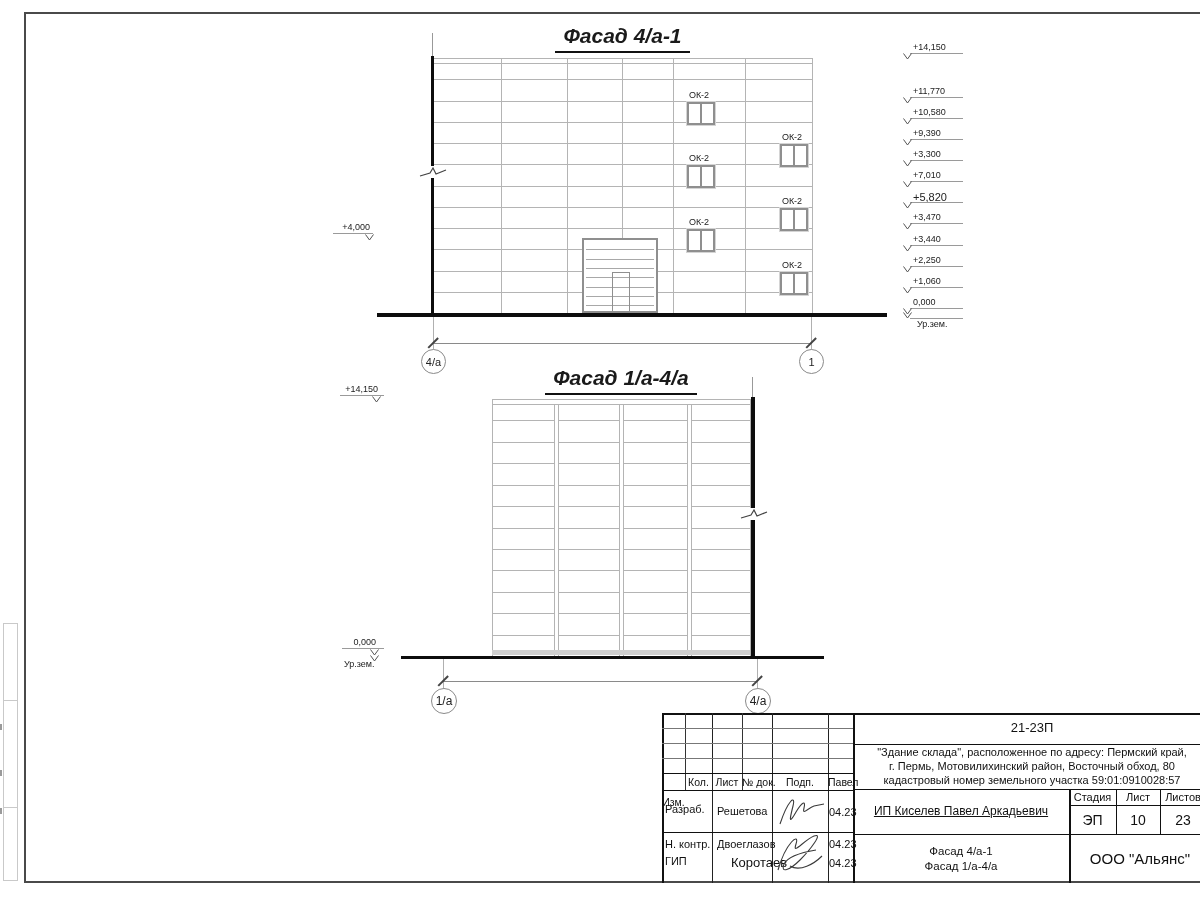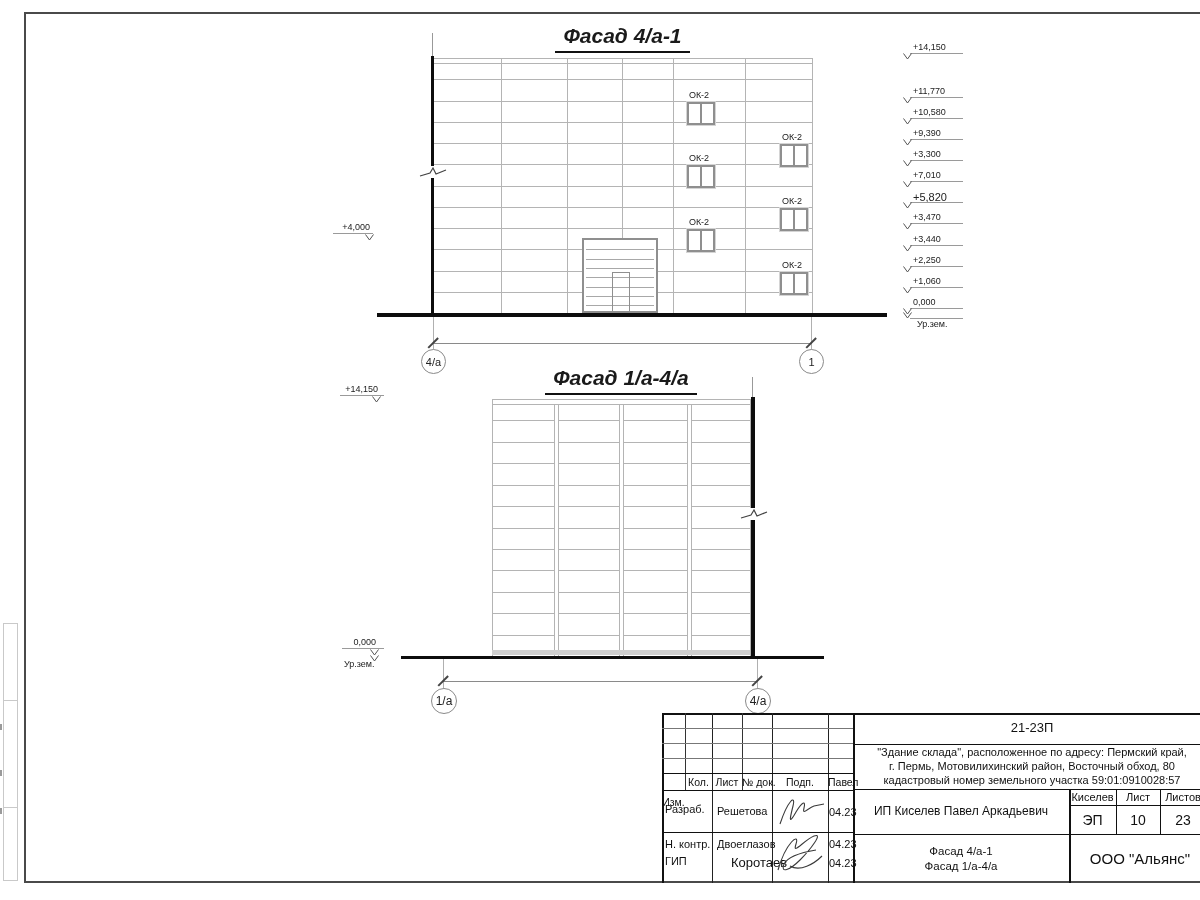--- a/index.html
+++ b/index.html
@@ -258,23 +258,23 @@
     </div>
 
   <div id="titleblock">
 
     <div class="tb-txt center" style="left:853px;top:720px;width:358px;font-size:13px;">21-23П</div>
     <div class="tb-txt center" style="left:853px;top:745px;width:358px;font-size:11px;line-height:14px;white-space:normal;">
       <div>"Здание склада", расположенное по адресу: Пермский край,</div>
       <div>г. Пермь, Мотовилихинский район, Восточный обход, 80</div>
       <div>кадастровый номер земельного участка 59:01:0910028:57</div>
     </div>
-    <div class="tb-txt center" style="left:853px;top:804px;width:216px;font-size:12px;">ИП Киселев Павел Аркадьевич</div>
-
-    <div class="tb-txt center" style="left:1069px;top:791px;width:47px;font-size:11px;">Киселев</div>
+    <div class="tb-txt center" style="left:853px;top:804px;width:216px;font-size:12px;text-decoration:underline;">ИП Киселев Павел Аркадьевич</div>
+
+    <div class="tb-txt center" style="left:1069px;top:791px;width:47px;font-size:11px;">Стадия</div>
     <div class="tb-txt center" style="left:1116px;top:791px;width:44px;font-size:11px;">Лист</div>
     <div class="tb-txt center" style="left:1160px;top:791px;width:46px;font-size:11px;">Листов</div>
     <div class="tb-txt center" style="left:1069px;top:812px;width:47px;font-size:14px;">ЭП</div>
     <div class="tb-txt center" style="left:1116px;top:812px;width:44px;font-size:14px;">10</div>
     <div class="tb-txt center" style="left:1160px;top:812px;width:46px;font-size:14px;">23</div>
 
     <div class="tb-txt center" style="left:853px;top:844px;width:216px;font-size:11.5px;line-height:15px;white-space:normal;">
       <div>Фасад 4/а-1</div>
       <div>Фасад 1/а-4/а</div>
     </div>

